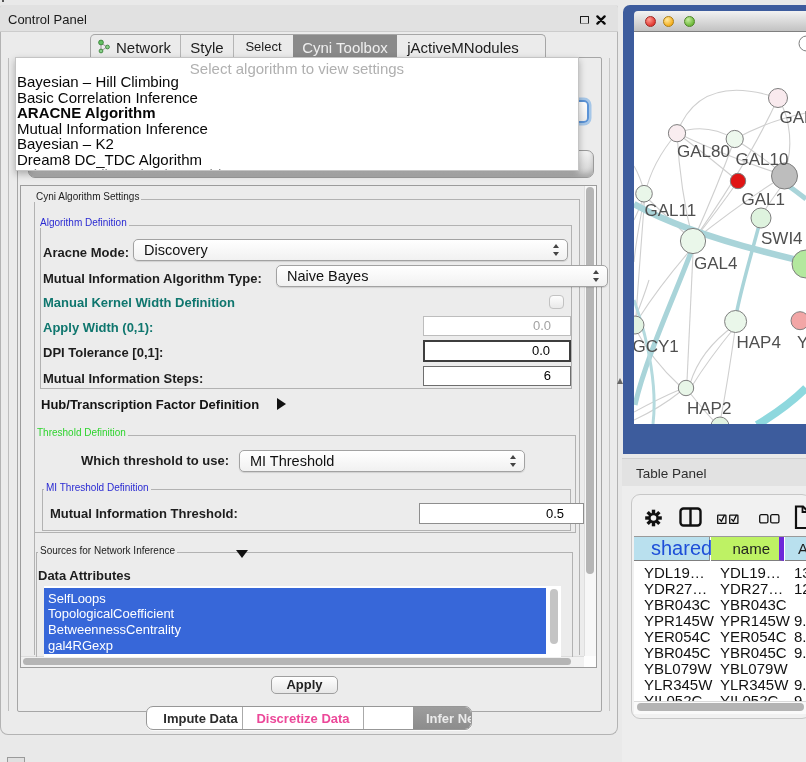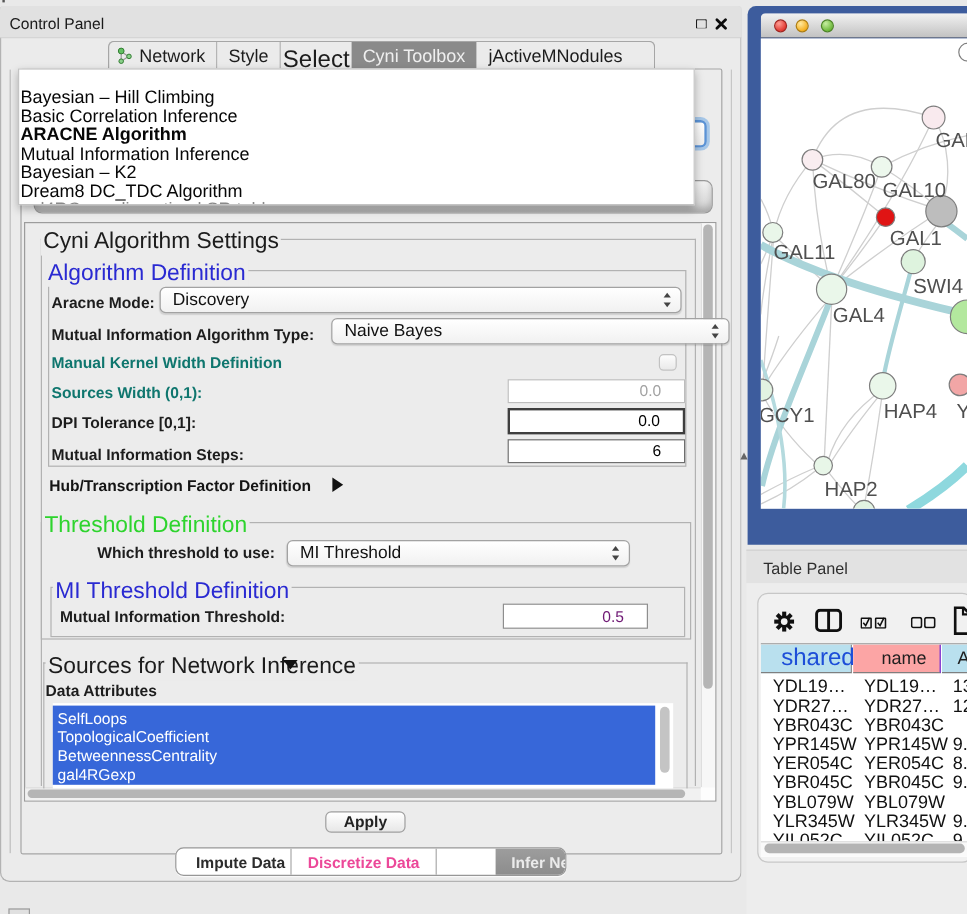--- a/index.html
+++ b/index.html
@@ -2,21 +2,21 @@
 <html><head>
 <meta charset="utf-8">
 <style>
 * { margin:0; padding:0; box-sizing:border-box; }
 html,body { width:806px; height:762px; overflow:hidden; }
 body { font-family:"Liberation Sans",sans-serif; background:#e9e9e9; position:relative; }
 .abs { position:absolute; }
 .lbl { position:absolute; font-size:13px; font-weight:bold; color:#1d1d1d; white-space:nowrap; }
 .glbl { position:absolute; font-size:13px; font-weight:bold; color:#0f766e; white-space:nowrap; }
 .group { position:absolute; border:1px solid #b2b2b2; box-shadow:inset 0 0 0 0 #fff; }
-.gtitle { position:absolute; font-size:19px; background:#ececec; padding:0 2px; white-space:nowrap; top:-8px; }
+.gtitle { position:absolute; font-size:10px; background:#ececec; padding:0 2px; white-space:nowrap; top:-8px; }
 .combo { position:absolute; border:1px solid #a2a2a2; border-radius:5px; background:linear-gradient(#ffffff,#f1f1f1); box-shadow:0 1px 1px rgba(0,0,0,.12); }
 .combo .txt { position:absolute; left:10px; top:50%; transform:translateY(-50%); font-size:14.5px; color:#111; white-space:nowrap; }
 .spin { position:absolute; right:7px; top:50%; width:7px; height:12px; transform:translateY(-50%); }
 .spin:before { content:""; position:absolute; left:0; top:0; border:3.5px solid transparent; border-bottom:4.5px solid #444; border-top:none; }
 .spin:after { content:""; position:absolute; left:0; bottom:0; border:3.5px solid transparent; border-top:4.5px solid #444; border-bottom:none; }
 .tfield { position:absolute; background:#fff; font-size:13px; text-align:right; padding-right:19px; }
 </style>
 </head>
 <body>
 
@@ -38,21 +38,21 @@
       <circle cx="4" cy="3.5" r="2.4" fill="#63c063" stroke="#2f7a2f" stroke-width="0.8"></circle>
       <circle cx="10.5" cy="8" r="1.9" fill="#8ad08a" stroke="#2f7a2f" stroke-width="0.8"></circle>
       <circle cx="4" cy="12" r="1.9" fill="#8ad08a" stroke="#2f7a2f" stroke-width="0.8"></circle>
     </svg>
     <div class="abs" style="left:25px; top:4px; font-size:15px; color:#1d1d1d;">Network</div>
   </div>
   <div class="abs" style="left:90px; top:0; width:53px; height:24px; border-right:1px solid #b5b5b5; text-align:center;">
       <div style="margin-top:4px; font-size:15px; color:#1d1d1d;">Style</div>
     </div>
   <div class="abs" style="left:143px; top:0; width:59px; height:24px; text-align:center;">
-      <div style="margin-top:4px; font-size:20px; color:#1d1d1d;">Select</div>
+      <div style="margin-top:4px; font-size:13px; color:#1d1d1d;">Select</div>
     </div>
   <div class="abs" style="left:306px; top:0; width:132px; height:24px; text-align:center;">
       <div style="margin-top:4px; font-size:15px; color:#1d1d1d;">jActiveMNodules</div>
     </div>
   <div class="abs" style="left:202px; top:0; width:104px; height:24px; background:#8a8a8a; text-align:center;">
       <div style="margin-top:4px; font-size:15px; color:#efefef;">Cyni Toolbox</div>
     </div>
 </div>
 
 <div class="abs" style="left:8px; top:58px; width:1px; height:653px; background:#bdbdbd;"></div>
@@ -87,42 +87,42 @@
     <span class="txt">Discovery</span>
     <span class="spin"></span>
   </div>
 <div class="lbl" style="left:43px; top:270.5px;">Mutual Information Algorithm Type:</div>
 <div class="combo" style="left:276px; top:265px; width:332px; height:22px;">
     <span class="txt">Naive Bayes</span>
     <span class="spin"></span>
   </div>
 <div class="glbl" style="left:43px; top:295px;">Manual Kernel Width Definition</div>
 <div class="abs" style="left:549px; top:295px; width:15px; height:13.5px; border:1px solid #c2c2c2; border-radius:4px; background:linear-gradient(#fdfdfd,#e9e9e9);"></div>
-<div class="glbl" style="left:43px; top:320px;">Sources Width (0,1):</div>
+<div class="glbl" style="left:43px; top:320px;">Apply Width (0,1):</div>
 <div class="tfield" style="left:423px; top:316px; width:148px; height:20px; border:1px solid #bdbdbd; color:#a2a2a2; line-height:18px;">0.0</div>
 <div class="lbl" style="left:43px; top:345px;">DPI Tolerance [0,1]:</div>
 <div class="tfield" style="left:423px; top:340px; width:148px; height:22px; border:2px solid #3e3e3e; color:#000; line-height:18px;">0.0</div>
 <div class="lbl" style="left:43px; top:371px;">Mutual Information Steps:</div>
 <div class="tfield" style="left:423px; top:366px; width:148px; height:20px; border:1px solid #6e6e6e; color:#000; line-height:18px;">6</div>
 
 <div class="abs" style="left:41px; top:397px; font-size:13px; font-weight:bold; color:#141414;">Hub/Transcription Factor Definition</div>
 <div class="abs" style="left:277px; top:398px; width:0; height:0; border-left:9px solid #111; border-top:6px solid transparent; border-bottom:6px solid transparent;"></div>
 
 <div class="group" style="left:34px; top:435px; width:542px; height:98px;"></div>
 <div class="gtitle" style="left:35px; top:427px; color:#2ed42e;">Threshold Definition</div>
 <div class="lbl" style="left:81px; top:453px;">Which threshold to use:</div>
 <div class="combo" style="left:239px; top:450px; width:286px; height:22px;">
     <span class="txt">MI Threshold</span>
     <span class="spin"></span>
   </div>
 
 <div class="group" style="left:42px; top:489px; width:529px; height:42px;"></div>
 <div class="gtitle" style="left:44px; top:482px; color:#2a2ad2;">MI Threshold Definition</div>
 <div class="lbl" style="left:50px; top:506px;">Mutual Information Threshold:</div>
-<div class="tfield" style="left:419px; top:503px; width:121px; height:21px; border:1px solid #8e8e8e; color:#701a75; line-height:19px;">0.5</div>
+<div class="tfield" style="left:419px; top:503px; width:165px; height:21px; border:1px solid #8e8e8e; color:#000000; line-height:19px;">0.5</div>
 
 <div class="group" style="left:36px; top:552px; width:537px; height:105px; border-bottom:none;"></div>
 <div class="gtitle" style="left:38px; top:545px; color:#1c1c1c;">Sources for Network Inference</div>
 <div class="abs" style="left:236px; top:550px; width:0; height:0; border-top:8px solid #111; border-left:6.5px solid transparent; border-right:6.5px solid transparent;"></div>
 <div class="lbl" style="left:38px; top:568px;">Data Attributes</div>
 
 <div class="abs" style="left:44px; top:586px; width:517px; height:71px; background:#fff;"></div>
 <div class="abs" style="left:44px; top:588px; width:501.5px; height:66px; background:#3767d9;"></div>
 <div class="abs" style="left:48px; top:590.5px; font-size:13px; color:#fff; line-height:15.7px;">SelfLoops<br>TopologicalCoefficient<br>BetweennessCentrality<br>gal4RGexp</div>
 <div class="abs" style="left:549.5px; top:589px; width:8.5px; height:55px; background:#c4c4c4; border-radius:5px;"></div>
@@ -260,28 +260,29 @@
   <rect x="11.7" y="0.7" width="8.2" height="8.2" rx="1.5" fill="none" stroke="#101010" stroke-width="1.3"></rect>
 </svg>
 <svg class="abs" style="left:794px; top:505px;" width="12" height="25" viewBox="0 0 12 25">
   <path d="M2 1.5 H9 L14 6.5 V23 H2 Z" fill="none" stroke="#101010" stroke-width="2.2"></path>
   <path d="M8.5 1.5 V7 H14" fill="none" stroke="#101010" stroke-width="1.8"></path>
 </svg>
 
 <div class="abs" style="left:634px; top:535.5px; width:172px; height:178px; background:#fff; overflow:hidden; border-top:1px solid #9a9a9a;">
 
   <div class="abs" style="left:0; top:0; width:75.5px; height:24px; background:#b9e0ee; border-right:1px solid #909090; border-bottom:1px solid #7f7f7f; text-align:center; text-indent:17px; font-size:20px; color:#1d4ed8; line-height:23px;">shared…</div>
-  <div class="abs" style="left:76.5px; top:0; width:73.5px; height:24px; background:#fca5a5; border-right:1px solid #6d28d9; border-bottom:1px solid #7f7f7f; text-align:center; text-indent:13px; font-size:15px; color:#1f1f1f; line-height:23px;">name</div>
+  <div class="abs" style="left:76.5px; top:0; width:73.5px; height:24px; background:#bef264; border-right:5px solid #6d28d9; border-bottom:1px solid #7f7f7f; text-align:center; text-indent:13px; font-size:15px; color:#1f1f1f; line-height:23px;">name</div>
   <div class="abs" style="left:151px; top:0; width:21px; height:24px; background:#b9e0ee; border-bottom:1px solid #7f7f7f; overflow:hidden;">
       <div style="position:absolute; left:13px; top:0; font-size:15px; color:#1f1f1f; line-height:23px;">A</div>
     </div>
 
   <div class="abs" style="left:10px; top:28px; font-size:15px; color:#111; line-height:16px;">YDL19…<br>YDR27…<br>YBR043C<br>YPR145W<br>YER054C<br>YBR045C<br>YBL079W<br>YLR345W<br>YIL052C</div>
   <div class="abs" style="left:86px; top:28px; font-size:15px; color:#111; line-height:16px;">YDL19…<br>YDR27…<br>YBR043C<br>YPR145W<br>YER054C<br>YBR045C<br>YBL079W<br>YLR345W<br>YIL052C</div>
   <div class="abs" style="left:160px; top:28px; font-size:15px; color:#111; line-height:16px;">13<br>12<br>&nbsp;<br>9.<br>8.<br>9.<br>&nbsp;<br>9.<br>9.</div>
 
   <div class="abs" style="left:0; top:164px; width:172px; height:13px; background:#fafafa; border-top:1px solid #dadada;"></div>
   <div class="abs" style="left:3px; top:166.5px; width:167px; height:8px; background:#b4b4b4; border-radius:4.5px;"></div>
 </div>
 
 <div class="abs" style="left:15px; top:57px; width:564px; height:114px; background:#fff; border:1px solid #c4c4c4; box-shadow:0 3px 7px rgba(0,0,0,.28); z-index:50; overflow:hidden;">
+  <div style="position:absolute; left:0; top:2px; width:100%; text-align:center; font-size:15px; color:#b0b0b0;">Select algorithm to view settings</div>
   <div style="position:absolute; left:1px; top:16px; font-size:15px; color:#070707; line-height:15.5px;">Bayesian – Hill Climbing<br>Basic Correlation Inference<br><b>ARACNE Algorithm</b><br>Mutual Information Inference<br>Bayesian – K2<br>Dream8 DC_TDC Algorithm<br><span style="color:#8a8a8a;">gal4RGexp discretized SR table</span></div>
 </div>
 
 </body></html>

